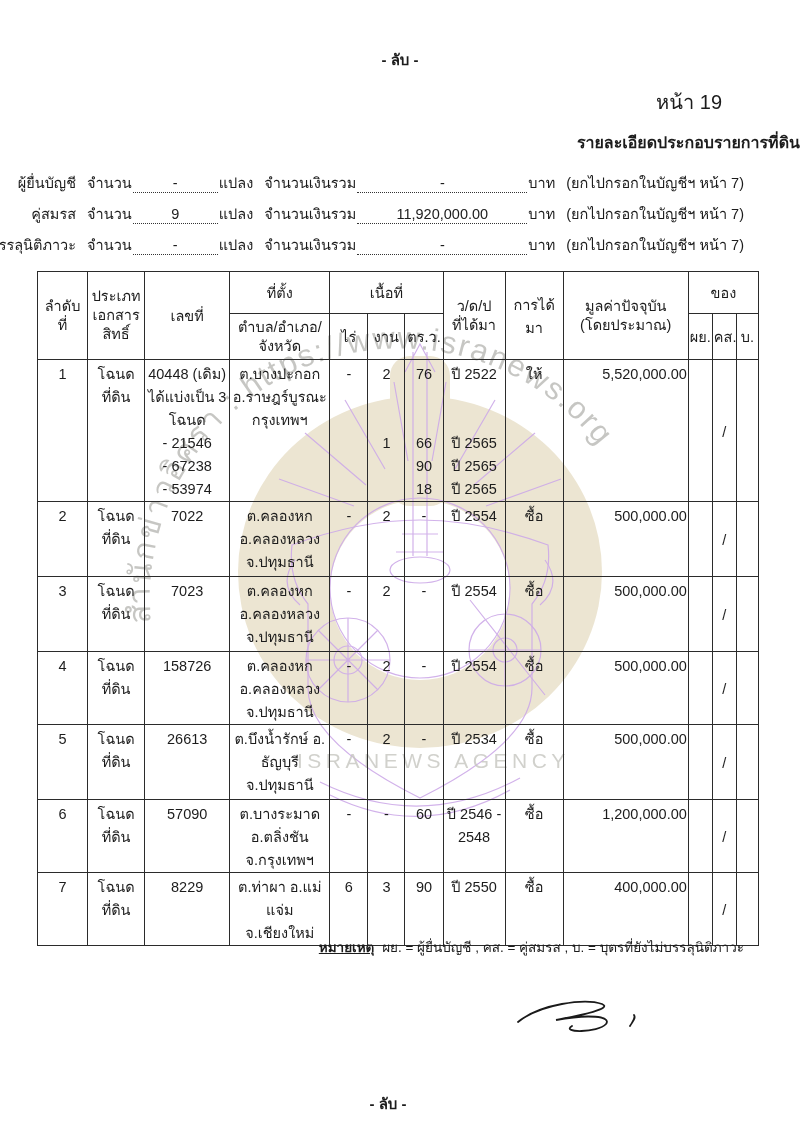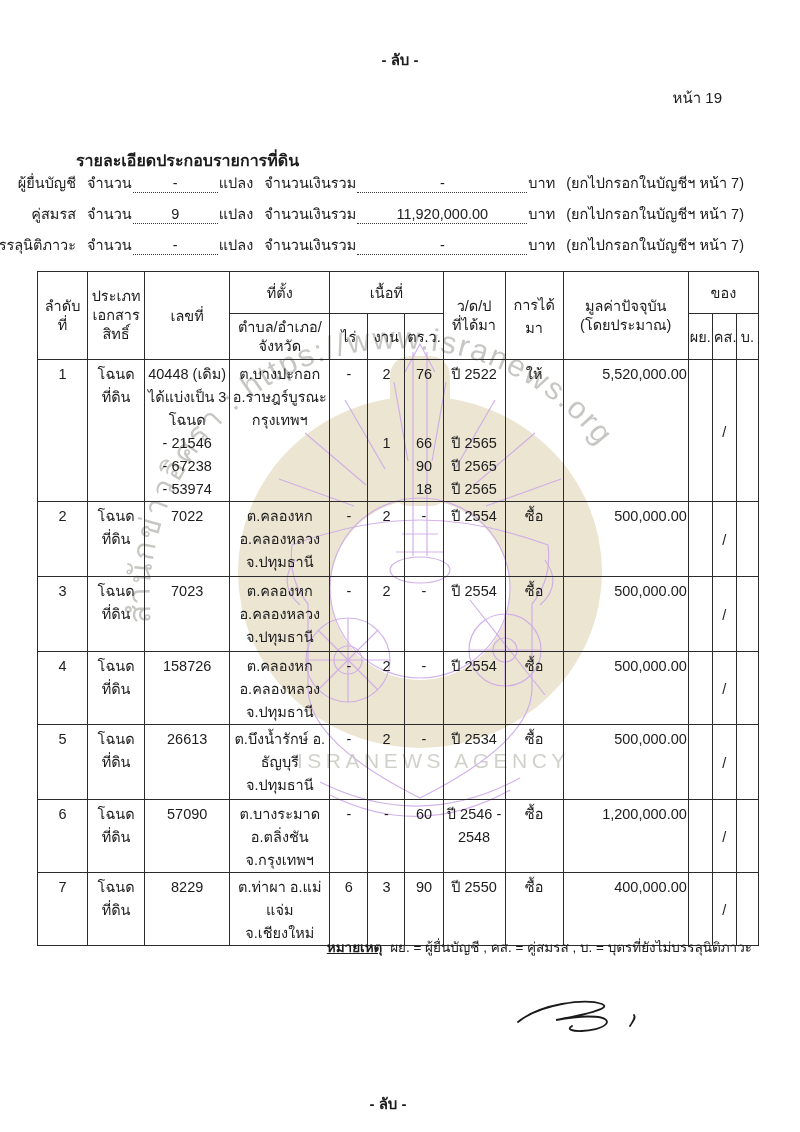--- a/index.html
+++ b/index.html
@@ -4,22 +4,22 @@
 <style>
   html,body{margin:0;padding:0;background:#888;}
   .sheet{
     position:relative;width:800px;height:1132px;margin:0 auto;background:#ffffff;
     font-family:"Liberation Sans", sans-serif;color:#1c1c1c;overflow:hidden;
   }
   .wm{position:absolute;left:0;top:0;z-index:0;}
   .content{position:absolute;left:0;top:0;width:800px;height:1132px;z-index:1;}
 
   .conf-top{position:absolute;top:48px;left:0;width:800px;text-align:center;font-weight:bold;font-size:15px;}
-  .page-num{position:absolute;top:86px;right:78px;font-size:15px;}
-  .doc-title{position:absolute;top:148px;left:76px;width:724px;text-align:left;font-weight:bold;font-size:16px;}
+  .page-num{position:absolute;top:86px;right:78px;font-size:20px;}
+  .doc-title{position:absolute;top:130px;left:76px;width:724px;text-align:right;font-weight:bold;font-size:16px;}
 
   .summary{position:absolute;top:168px;right:56px;text-align:right;font-size:14.5px;}
   .sline{white-space:nowrap;line-height:31px;height:31px;}
   .sline span{vertical-align:baseline;}
   .lbl{margin-left:7px;}
   .dot{display:inline-block;border-bottom:1px dotted #333;text-align:center;line-height:16px;height:17px;vertical-align:bottom;margin:0 1px;}
   .w85{width:85px;}
   .w170{width:170px;}
 
   table.land{
@@ -38,21 +38,21 @@
   tbody tr:nth-child(6) td{height:71px;}
   tbody tr:nth-child(7) td{height:49px;}
   tbody td{vertical-align:top;text-align:center;line-height:23px;overflow:hidden;}
   .ln{line-height:23px;min-height:23px;white-space:nowrap;}
   th .ln{line-height:19px;min-height:19px;}
   td.loc{text-align:center;padding-left:5px;}
   td.loc .ln{white-space:normal;}
   td.val{text-align:right;padding-right:30px;}
   td.own{vertical-align:middle;text-align:center;}
 
-  .footnote{position:absolute;top:936px;right:48px;font-size:13.5px;white-space:nowrap;}
+  .footnote{position:absolute;top:936px;right:56px;font-size:13.5px;white-space:nowrap;}
   .footnote .fl{font-weight:bold;text-decoration:underline;margin-right:4px;}
 
   .sigline{position:absolute;top:1026px;left:348px;width:366px;display:flex;align-items:flex-end;font-size:15px;}
   .sigdots{flex:1;border-bottom:1px dotted #333;height:18px;margin:0 2px;}
   .squiggle{position:absolute;top:994px;left:500px;z-index:2;}
 
   .conf-bottom{position:absolute;top:1092px;left:0;width:776px;text-align:center;font-weight:bold;font-size:15px;}
 </style>
 </head>
 <body>

